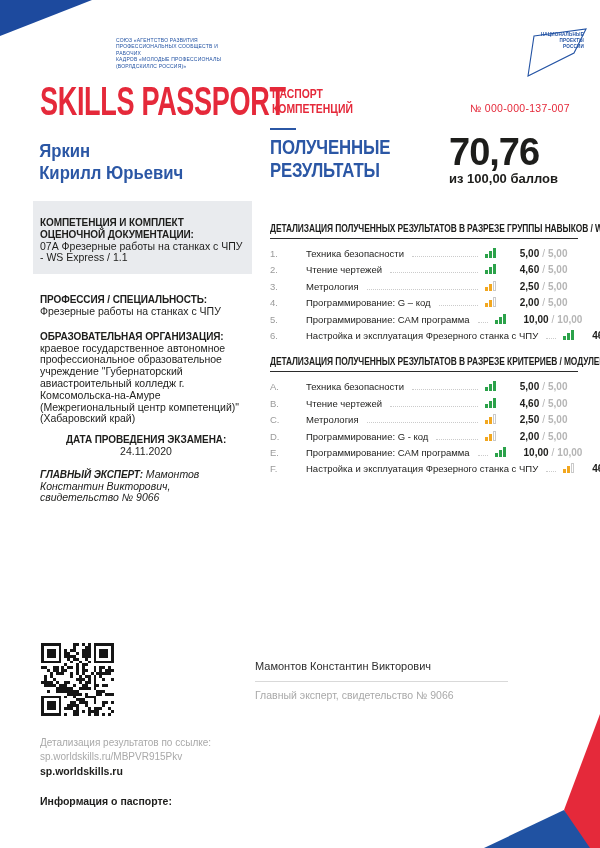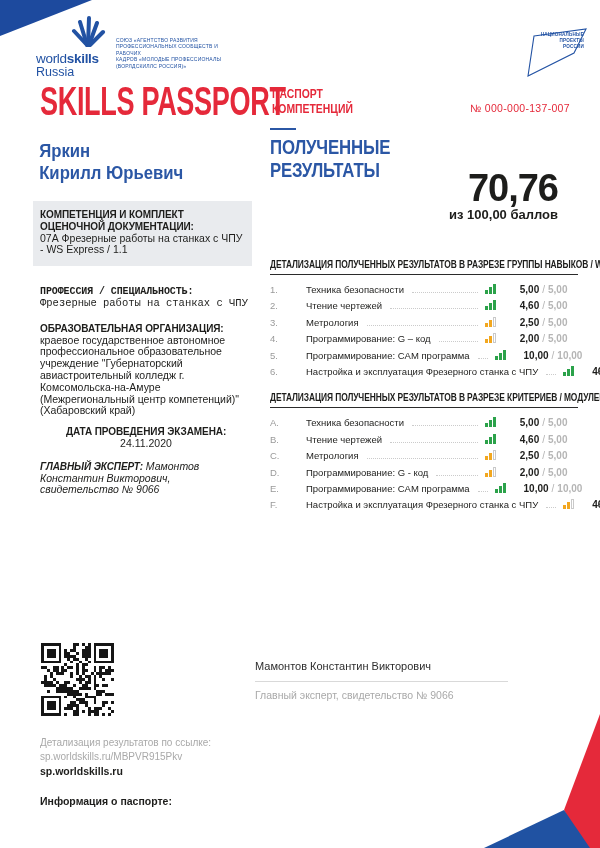--- a/index.html
+++ b/index.html
@@ -26,30 +26,30 @@
 
   .main-title { position:absolute; left:40px; top:78px; font-size:41px; font-weight:800; color:#e5293a; white-space:nowrap; transform:scaleX(.66); transform-origin:left top; letter-spacing:-.5px; }
   .sub-title { position:absolute; left:272px; top:86px; font-size:13px; font-weight:800; color:#e5293a; line-height:15px; transform:scaleX(.8); transform-origin:left top; white-space:nowrap; }
   .passport-no { position:absolute; left:470px; top:102px; font-size:10.5px; color:#e5293a; letter-spacing:.3px; white-space:nowrap; }
 
   
   .left-col { position:absolute; left:33px; top:140px; width:219px; }
   .holder-name { padding-left:7px; color:#2b57a5; font-size:19px; font-weight:700; line-height:22px; transform:scaleX(.88); transform-origin:left top; white-space:nowrap; }
   .field { padding-left:7px; margin-top:11px; font-size:10.5px; line-height:11.8px; }
   .field b { font-size:10px; letter-spacing:-.1px; }
-  .gray-box { margin-top:17px; background:#e9ebee; padding:8px 8px 10px 7px; font-size:10.5px; line-height:11.8px; }
+  .gray-box { margin-top:17px; background:#e9ebee; padding:16px 8px 10px 7px; font-size:10.5px; line-height:11.8px; }
   .gray-box b { font-size:10px; letter-spacing:-.1px; }
   .lbl { font-weight:700; }
 
   
   .right-col { position:absolute; left:270px; top:128px; width:308px; }
   .accent-dash { width:26px; height:2px; background:#2b57a5; margin-bottom:5px; }
   .res-head { display:flex; justify-content:space-between; align-items:flex-start; }
   .res-title { color:#2b57a5; font-size:21px; font-weight:700; line-height:23px; transform:scaleX(.8); transform-origin:left top; white-space:nowrap; letter-spacing:-.2px; }
-  .score-block { text-align:right; margin-right:20px;margin-top:36px; }
+  .score-block { text-align:left; margin-right:20px; }
   .score-big { font-size:38px; font-weight:700; line-height:34px; letter-spacing:-1px; color:#1d1d1b; }
   .score-cap { font-size:13px; font-weight:700; margin-top:2px; color:#1d1d1b; }
 
   .section { margin-top:36px; }
   .section + .section { margin-top:10px; }
   .sec-title { font-size:10.5px; font-weight:800; white-space:nowrap; transform:scaleX(.8); transform-origin:left top; letter-spacing:-.1px; }
   .sec-rule { border-bottom:1.6px solid #2b2b2b; margin-top:4px; margin-bottom:8px; }
   .srow { display:flex; align-items:baseline; height:16.4px; }
   .idx { color:#9a9a9a; font-size:9.5px; width:16px; flex:none; }
   .rlbl { font-size:9.5px; color:#1d1d1b; white-space:nowrap;margin-left:20px; }
@@ -82,33 +82,20 @@
 <div class="page">
 
   <svg class="corner-tl" width="92" height="36" viewBox="0 0 92 36">
       <polygon points="0,0 92,0 0,36" fill="#1d4a9e"></polygon>
     </svg>
   <svg class="corner-br" width="122" height="134" viewBox="0 0 122 134">
     <polygon points="122,0 86,96 104,134 122,134" fill="#e5293a"></polygon>
     <polygon points="86,96 6,134 112,134" fill="#2052a2"></polygon>
   </svg>
 
-  <div class="logo">
-    <svg class="logo-hand" width="36" height="33" viewBox="0 0 36 33">
-      <g stroke="#2252a3" stroke-width="4" stroke-linecap="round" fill="none">
-        <line x1="17" y1="31" x2="4" y2="17"></line>
-        <line x1="17" y1="31" x2="10" y2="8"></line>
-        <line x1="18" y1="31" x2="19" y2="4"></line>
-        <line x1="19" y1="31" x2="27" y2="9"></line>
-        <line x1="20" y1="31" x2="33" y2="18"></line>
-      </g>
-    </svg>
-    <div class="logo-text"><span class="w1">world</span><span class="w2">skills</span></div>
-    <div class="logo-russia">Russia</div>
-  </div>
 
   <div class="union-text">
     <div>СОЮЗ «АГЕНТСТВО РАЗВИТИЯ</div>
     <div>ПРОФЕССИОНАЛЬНЫХ СООБЩЕСТВ И РАБОЧИХ</div>
     <div>КАДРОВ «МОЛОДЫЕ ПРОФЕССИОНАЛЫ</div>
     <div>(ВОРЛДСКИЛЛС РОССИЯ)»</div>
   </div>
 
   <svg class="np-badge" width="66" height="54" viewBox="0 0 66 54">
     <polygon points="8,10 60,3 48,27 2,50" fill="none" stroke="#2252a3" stroke-width="1.1"></polygon>
@@ -126,21 +113,21 @@
 
   <div class="left-col">
     <div class="holder-name">
       <div>Яркин</div>
       <div>Кирилл Юрьевич</div>
     </div>
     <div class="gray-box">
       <b class="lbl">КОМПЕТЕНЦИЯ И КОМПЛЕКТ ОЦЕНОЧНОЙ ДОКУМЕНТАЦИИ:</b><br>
       <span>07А Фрезерные работы на станках с ЧПУ - WS Express / 1.1</span>
     </div>
-    <div class="field" style="margin-top:20px;font-family:Liberation Mono, monospace;"><b class="lbl">ПРОФЕССИЯ / СПЕЦИАЛЬНОСТЬ:</b> <span>Фрезерные работы на станках с ЧПУ</span></div>
+    <div class="field" style="margin-top:20px;"><b class="lbl">ПРОФЕССИЯ / СПЕЦИАЛЬНОСТЬ:</b> <span>Фрезерные работы на станках с ЧПУ</span></div>
     <div class="field" style="margin-top:13px;"><b class="lbl">ОБРАЗОВАТЕЛЬНАЯ ОРГАНИЗАЦИЯ:</b> <span>краевое государственное автономное профессиональное образовательное учреждение "Губернаторский авиастроительный колледж г. Комсомольска-на-Амуре (Межрегиональный центр компетенций)" (Хабаровский край)</span></div>
     <div class="field" style="margin-top:9px;text-align:center;"><b class="lbl">ДАТА ПРОВЕДЕНИЯ ЭКЗАМЕНА:</b> <span>24.11.2020</span></div>
     <div class="field" style="font-style:italic;"><b class="lbl">ГЛАВНЫЙ ЭКСПЕРТ:</b> <span>Мамонтов Константин Викторович, свидетельство № 9066</span></div>
   </div>
 
   <div class="right-col">
     <div class="accent-dash"></div>
     <div class="res-head">
       <div class="res-title">
         <div>ПОЛУЧЕННЫЕ</div>

